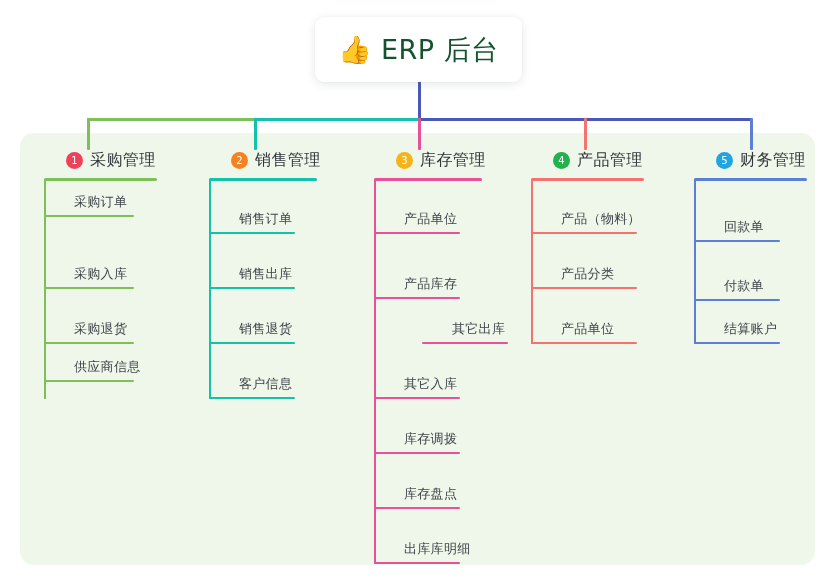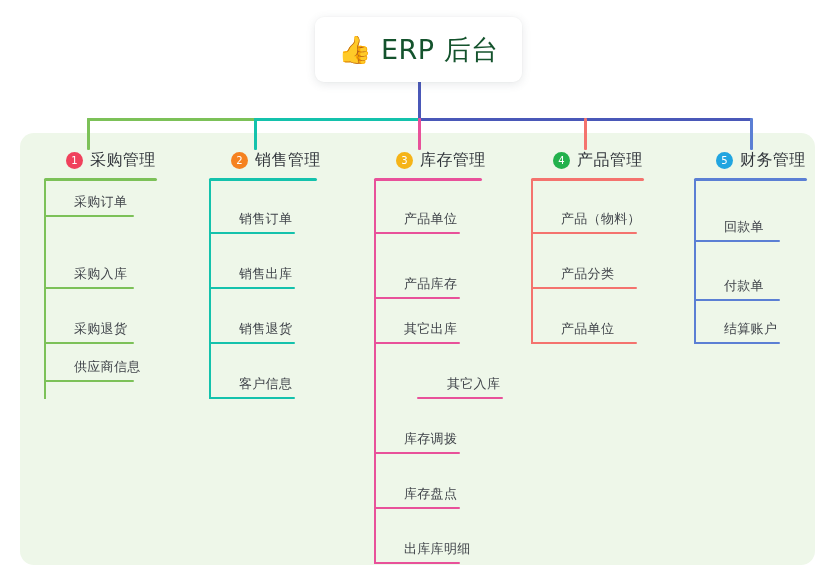--- a/index.html
+++ b/index.html
@@ -153,25 +153,25 @@
         <div class="head-rule" style="width: 108px; background: rgb(232, 81, 154);"></div>
         <div class="spine" style="height: 385px; background: rgb(232, 81, 154);"></div>
         <div class="leaf" style="top: 29px; height: 55px; width: 126px;">
           <span class="leaf-text">产品单位</span>
           <div class="leaf-rule" style="width: 86px; background: rgb(232, 81, 154);"></div>
         </div>
         <div class="leaf" style="top: 84px; height: 65px; width: 126px;">
           <span class="leaf-text">产品库存</span>
           <div class="leaf-rule" style="width: 86px; background: rgb(232, 81, 154);"></div>
         </div>
-        <div class="leaf" style="top: 139px; height: 55px; width: 126px;">
+        <div class="leaf" style="top: 139px; height: 55px; width: 126px; margin-left: 48px;">
           <span class="leaf-text">其它出库</span>
           <div class="leaf-rule" style="width: 86px; background: rgb(232, 81, 154);"></div>
         </div>
-        <div class="leaf" style="top: 194px; height: 55px; width: 126px; margin-left: 43px;">
+        <div class="leaf" style="top: 194px; height: 55px; width: 126px;">
           <span class="leaf-text">其它入库</span>
           <div class="leaf-rule" style="width: 86px; background: rgb(232, 81, 154);"></div>
         </div>
         <div class="leaf" style="top: 249px; height: 55px; width: 126px; padding-left: 48px;">
           <span class="leaf-text">库存调拨</span>
           <div class="leaf-rule" style="width: 86px; background: rgb(232, 81, 154);"></div>
         </div>
         <div class="leaf" style="top: 304px; height: 55px; width: 126px;">
           <span class="leaf-text">库存盘点</span>
           <div class="leaf-rule" style="width: 86px; background: rgb(232, 81, 154);"></div>

